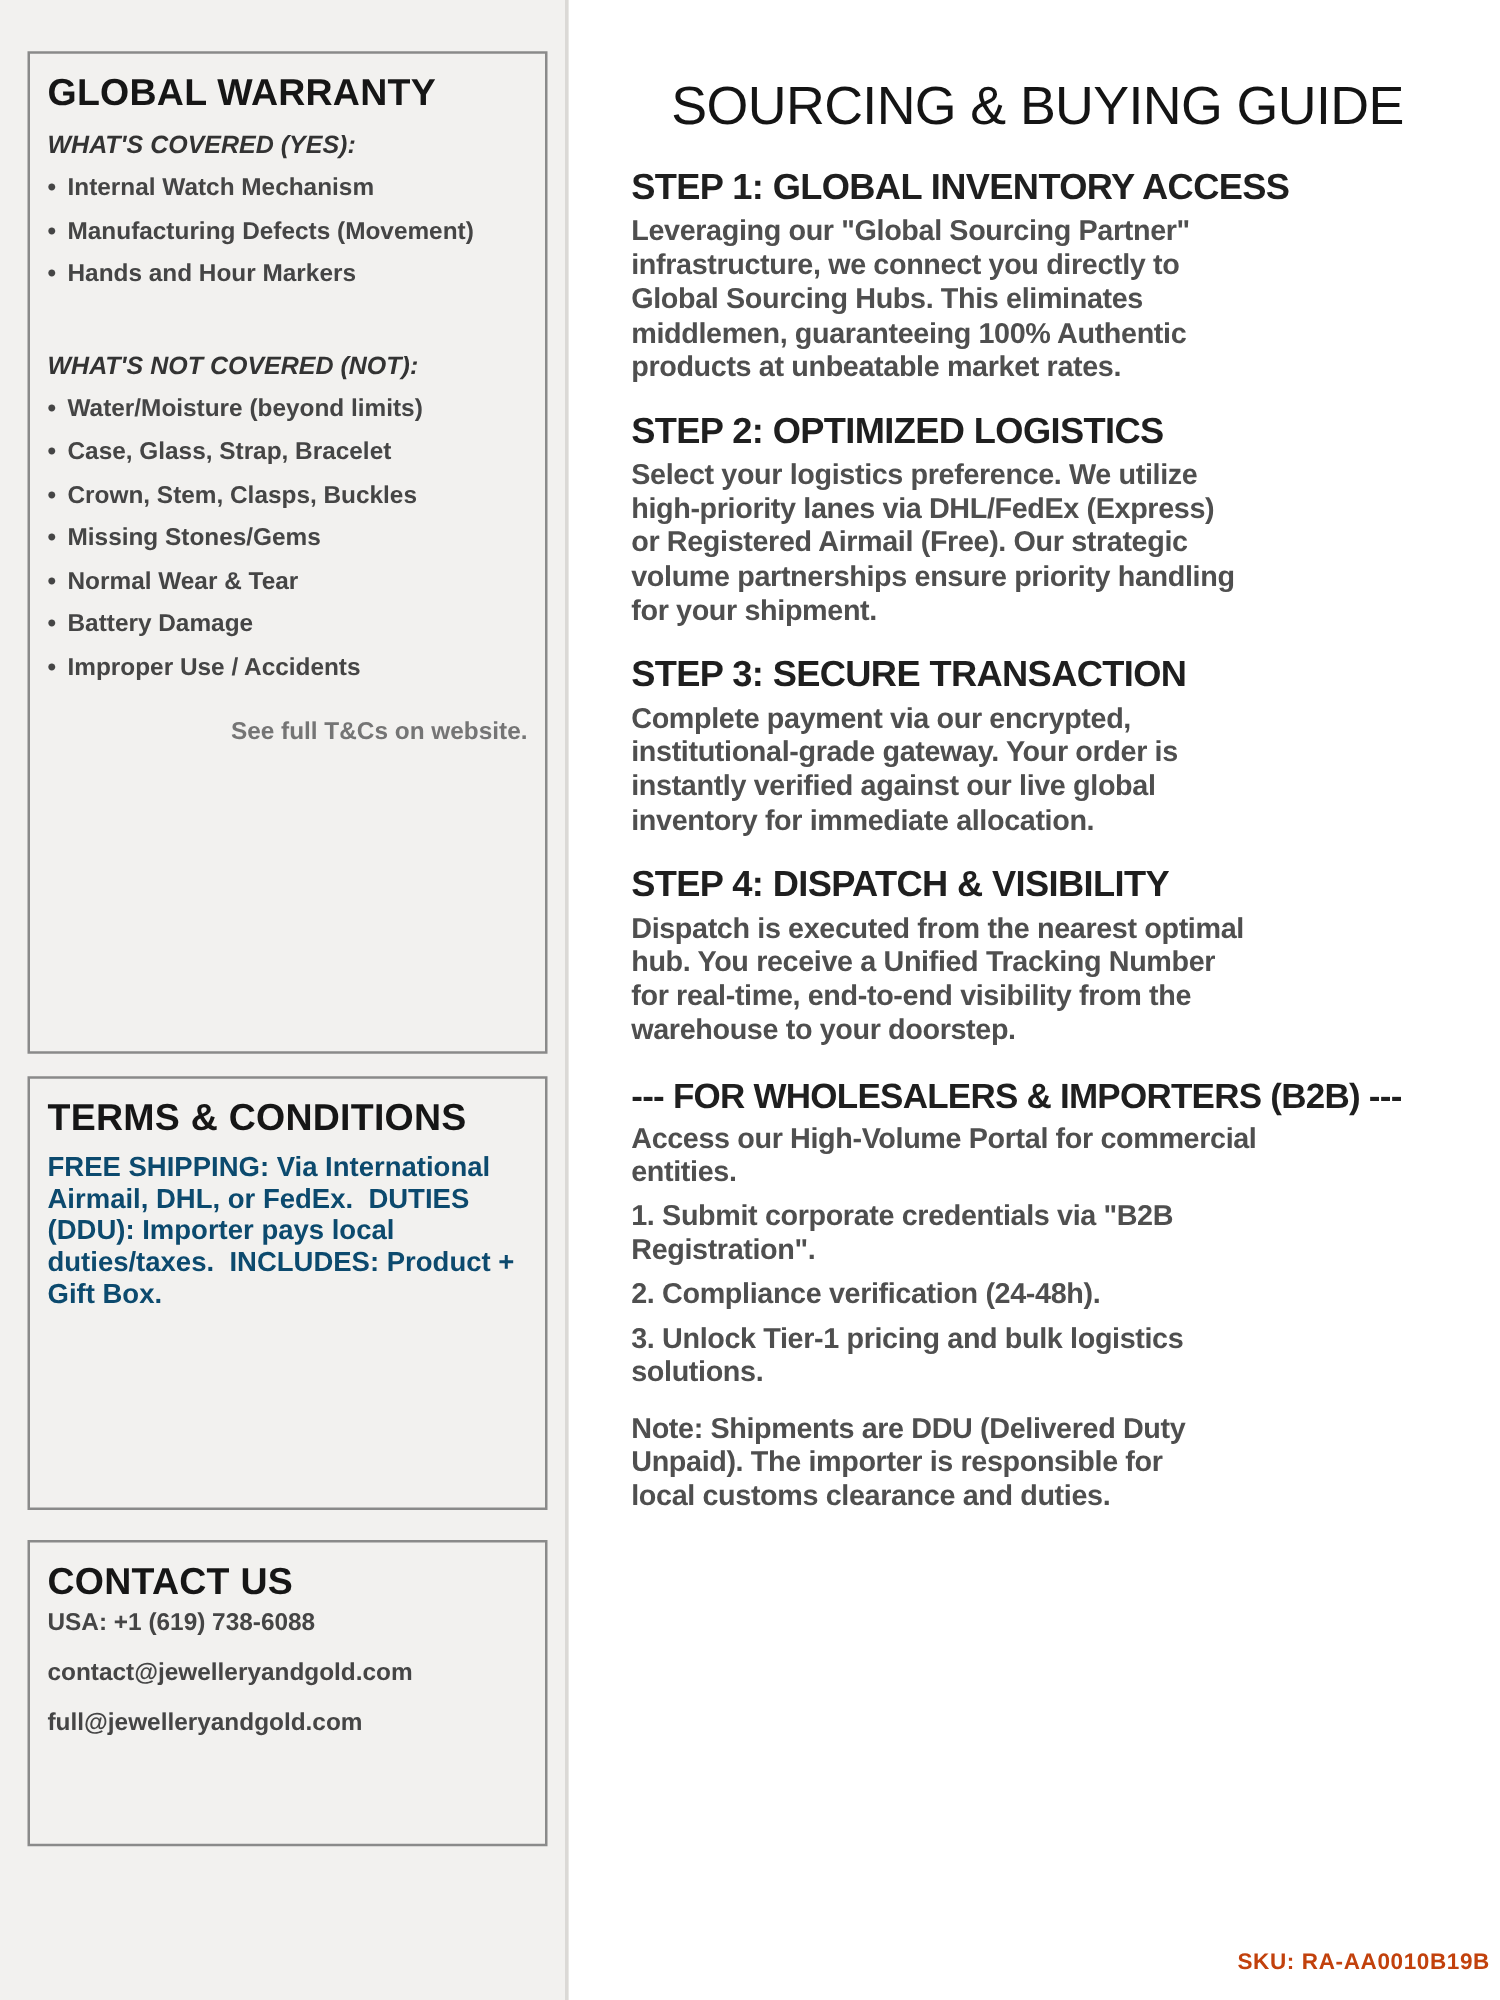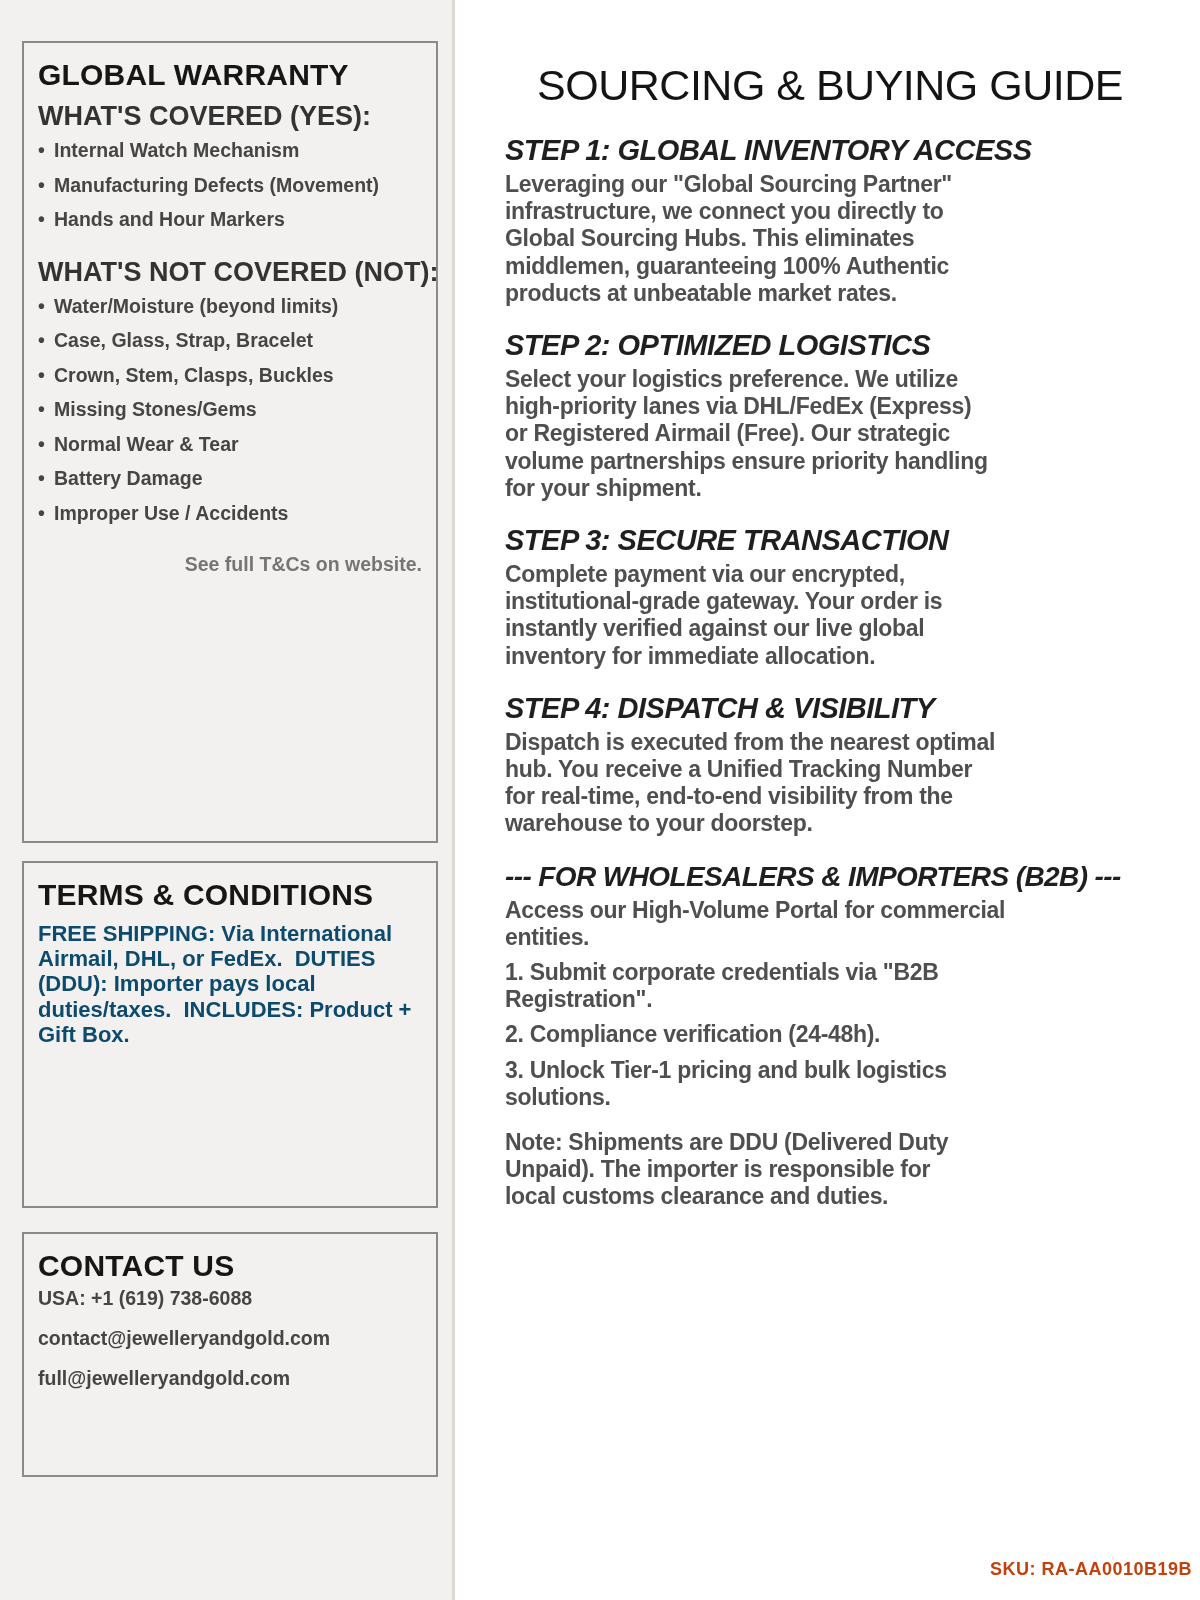--- a/index.html
+++ b/index.html
@@ -40,43 +40,44 @@
     margin: 0;
     font-size: 30px;
     line-height: 32px;
     font-weight: 800;
     letter-spacing: 0.2px;
     color: #161616;
     white-space: nowrap;
   }
   .sub-title {
     margin: 12px 0 0 0;
-    font-size: 27px;
+    font-size: 20px;
     line-height: 26px;
     font-weight: 700;
     color: #333333;
     white-space: nowrap;
+    font-style: italic;
   }
   .bullet-list { margin-top: 4px; }
   .bullet-row {
     display: flex;
     align-items: baseline;
     font-size: 19.5px;
     line-height: 34.5px;
     font-weight: 700;
     color: #454545;
     white-space: nowrap;
   }
   .bullet-dot {
     width: 16px;
     min-width: 16px;
     text-align: left;
     color: #454545;
   }
-  .gap-before-not { margin-top: 22px; }
+  .gap-before-not { margin-top: 43px; }
   .footnote {
     margin: 22px 0 0 0;
     font-size: 19.5px;
     line-height: 24px;
     font-weight: 700;
     color: #757575;
     text-align: right;
   }
   .terms-body {
     margin: 10px 0 0 0;
@@ -117,21 +118,20 @@
   .step { margin-top: 22px; }
   .step.first { margin-top: 0; }
   .step-heading {
     margin: 0;
     font-size: 29px;
     line-height: 33px;
     font-weight: 700;
     letter-spacing: -0.5px;
     color: #1f1f1f;
     white-space: nowrap;
-    font-style: italic;
   }
   .step-heading.b2b-heading { font-size: 28px; letter-spacing: -0.6px; }
   .step-body {
     margin: 4px 0 0 0;
     font-size: 23px;
     line-height: 27.2px;
     font-weight: 600;
     letter-spacing: -0.3px;
     color: #4f4f4f;
     white-space: pre-wrap;

